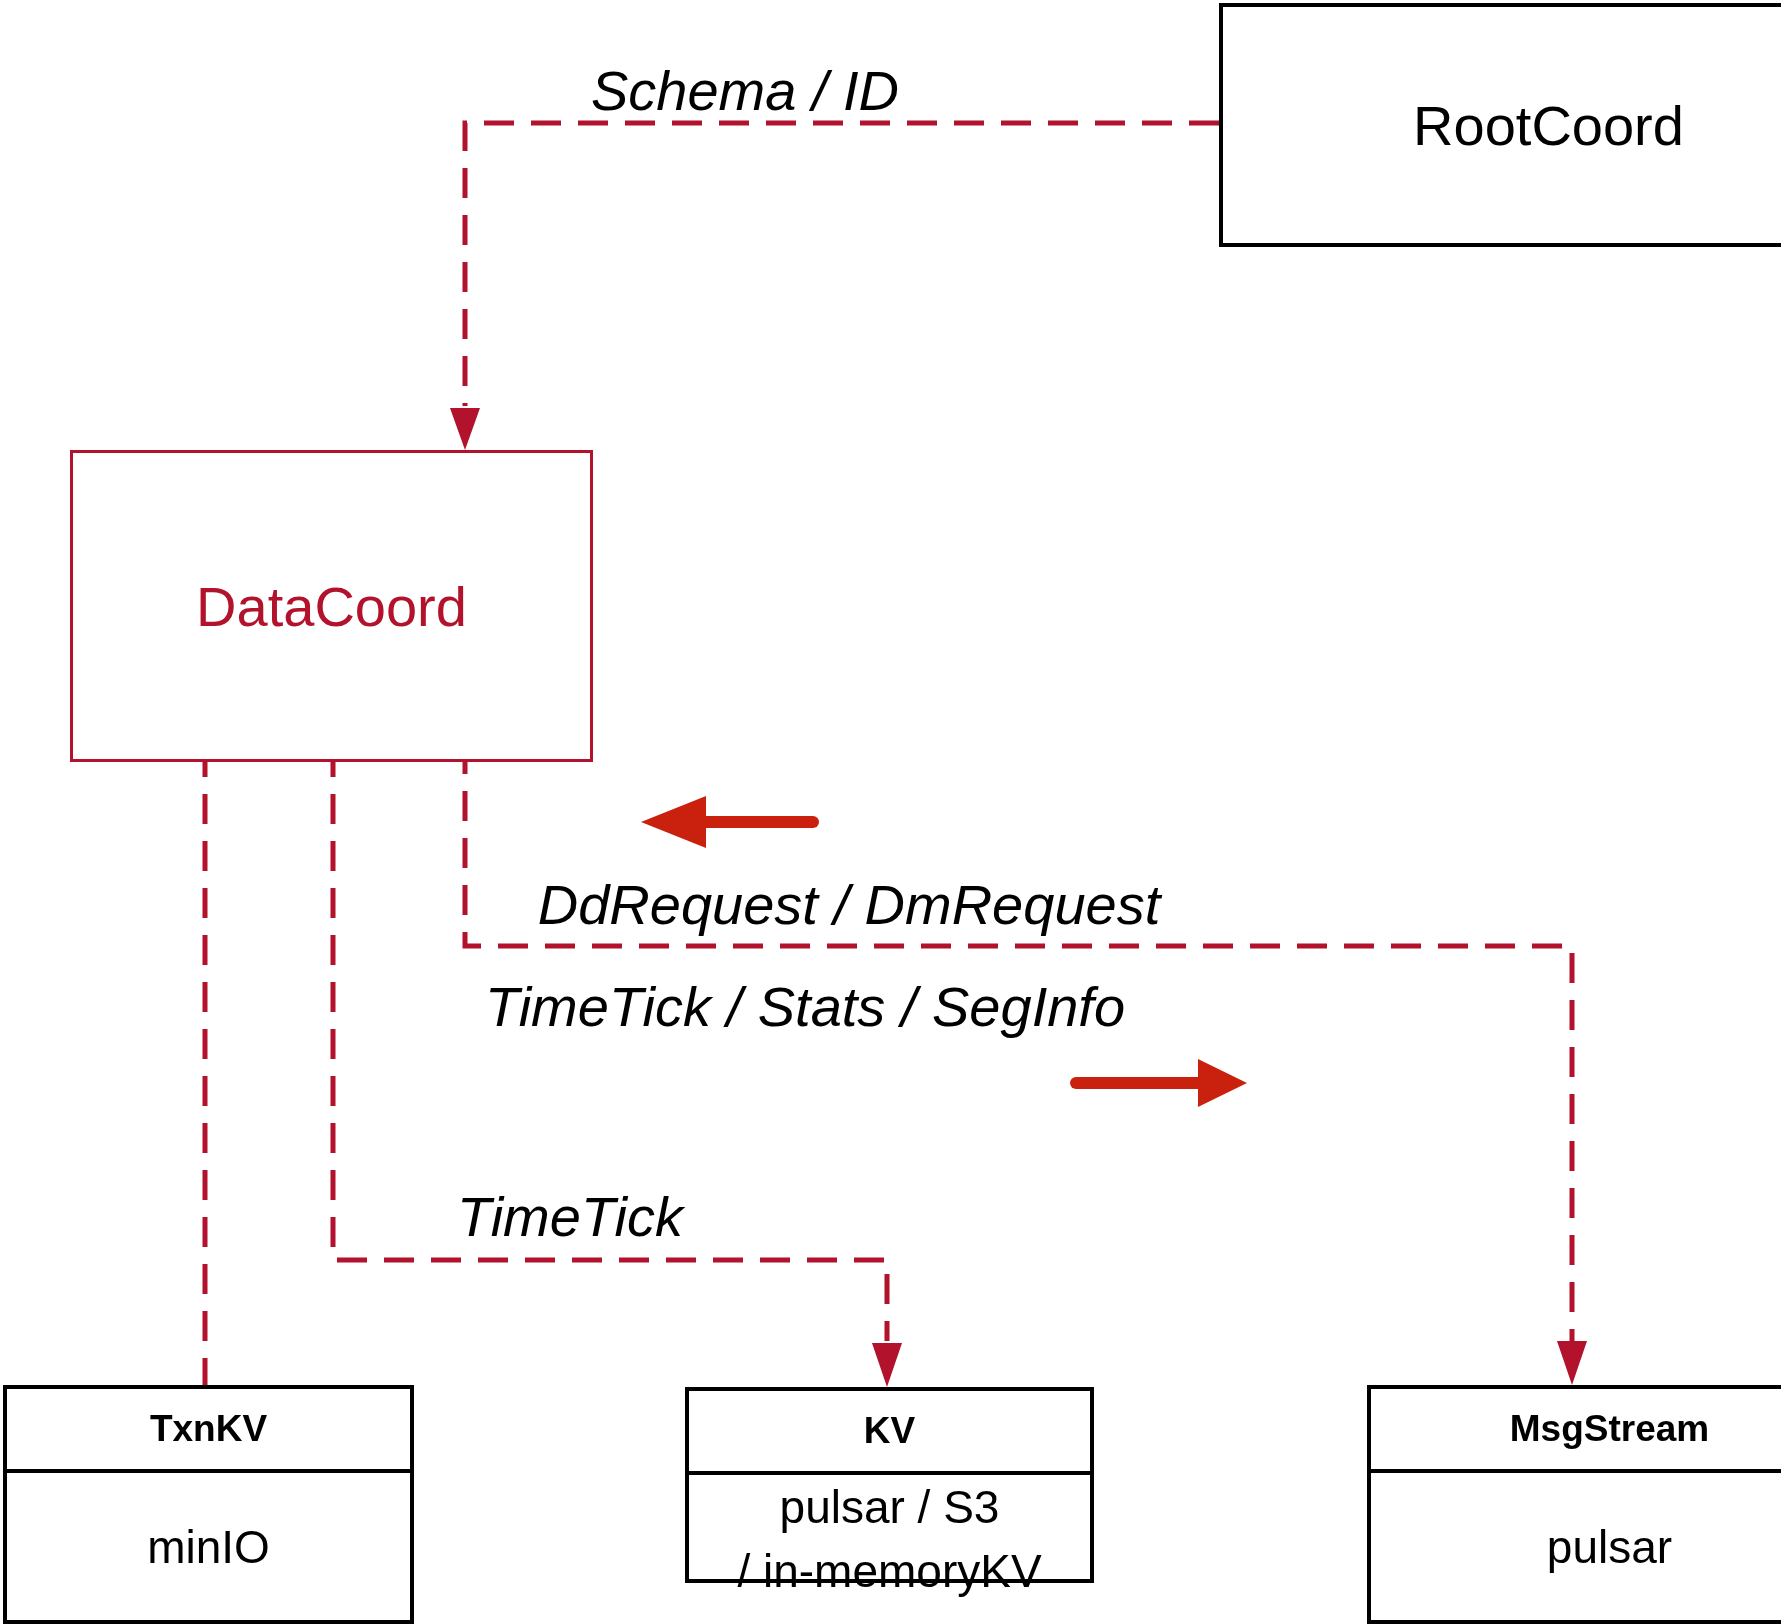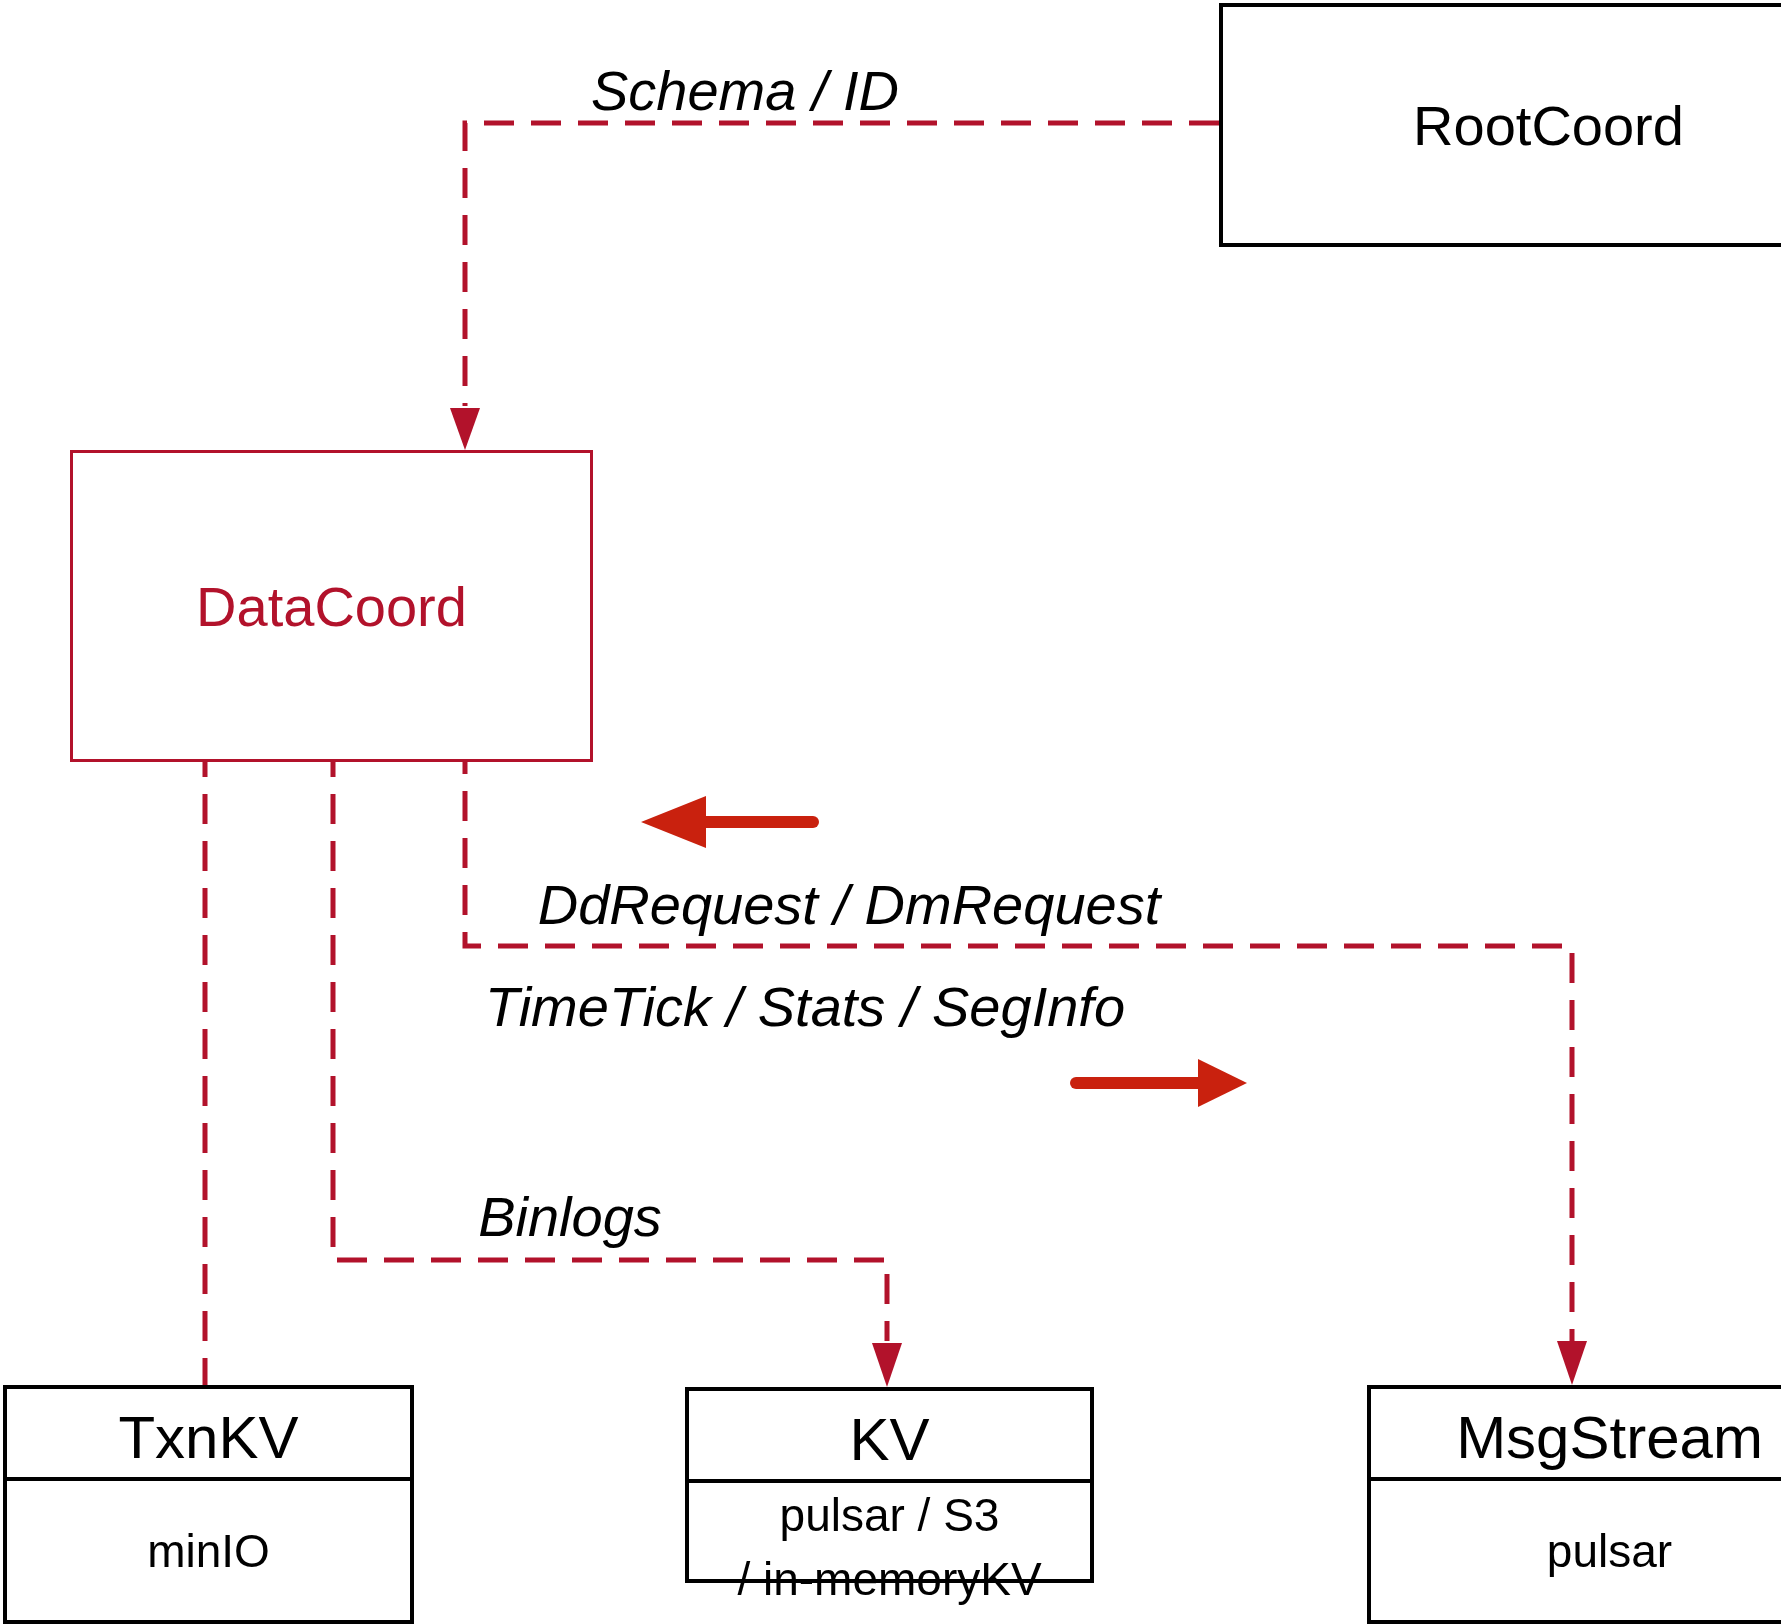--- a/index.html
+++ b/index.html
@@ -33,21 +33,21 @@
     left:70px;top:450px;width:523px;height:312px;font-size:56px;
     border:3px solid var(--color-dash);color:var(--color-dash);
   }
   .table-box{
     position:absolute;background:#fff;border:4px solid var(--color-box_border);
     box-sizing:border-box;display:flex;flex-direction:column;
   }
   .table-box .hdr{
     height:80px;min-height:80px;border-bottom:4px solid var(--color-box_border);
     display:flex;align-items:center;justify-content:center;
-    font-weight:normal;font-size:60px;margin-top:8px;
+    font-weight:bold;font-size:37px;
   }
   .table-box .bdy{
     flex:1;display:flex;flex-direction:column;align-items:center;justify-content:center;
     font-size:46px;line-height:64px;text-align:center;
   }
   .box-txnkv{left:3px;top:1385px;width:411px;height:239px;}
   .box-kv{left:685px;top:1387px;width:409px;height:196px;}
   .box-msgstream{left:1367px;top:1385px;width:485px;height:239px;}
 
   .edge-label{
@@ -111,15 +111,15 @@
   <div class="table-box box-msgstream">
     <div class="hdr">MsgStream</div>
     <div class="bdy">
       <span>pulsar</span>
     </div>
   </div>
 
   <div class="edge-label lbl-schema">Schema / ID</div>
   <div class="edge-label lbl-tt">TimeTick / Stats / SegInfo</div>
   <div class="edge-label lbl-dd">DdRequest / DmRequest</div>
-  <div class="edge-label lbl-binlogs">Binlogs</div>
+  <div class="edge-label lbl-binlogs">TimeTick</div>
 
 </div>
 
 </body></html>

